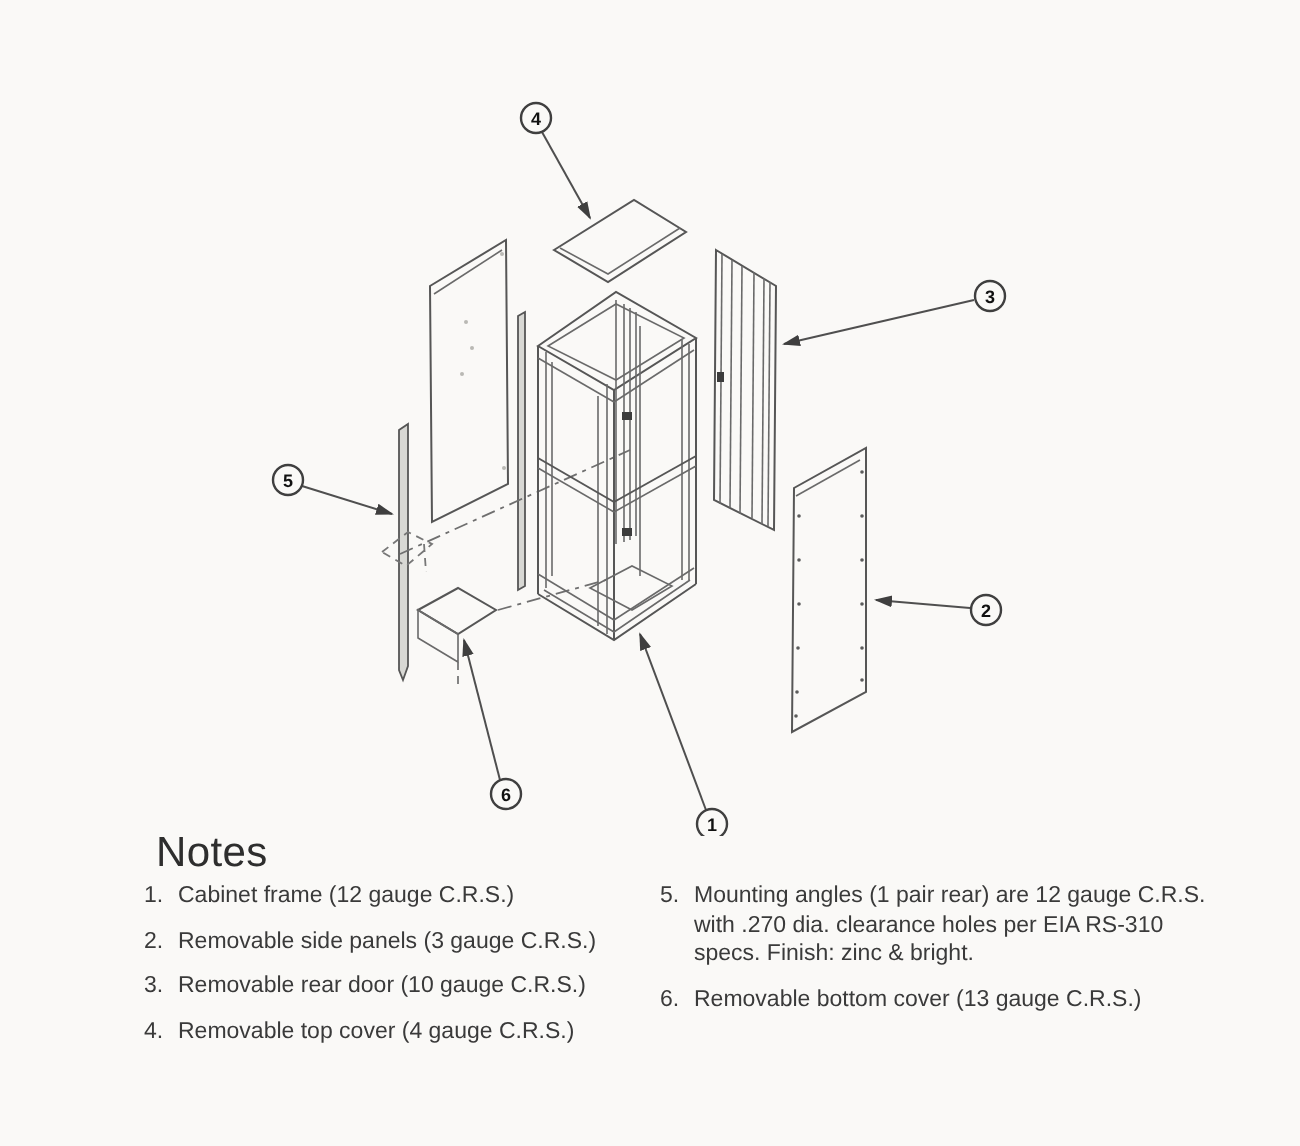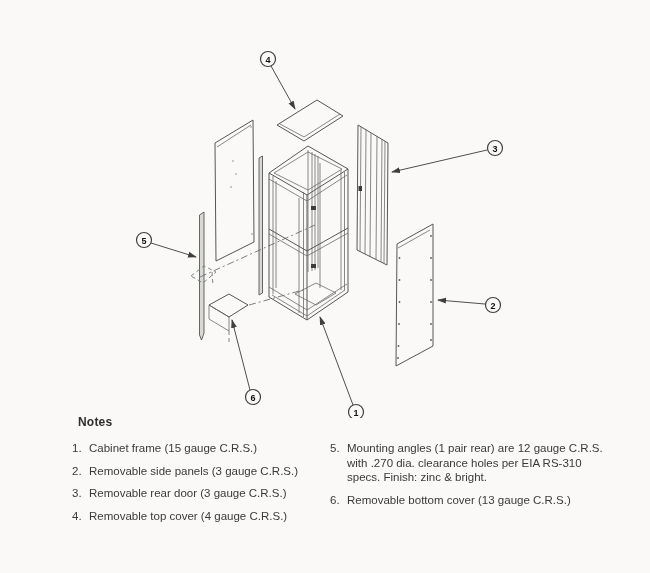--- a/index.html
+++ b/index.html
@@ -21,21 +21,21 @@
   .callout-circle{fill:#faf9f7;stroke:#3f3f3f;stroke-width:1.2;}
   .callout-num{font-family:"Liberation Sans",sans-serif;font-size:9px;font-weight:bold;fill:#111;text-anchor:middle;}
   .strip{fill:#d8d8d4;stroke:#565656;stroke-width:0.9;}
   .hole{fill:#5c5c5c;}
   .faint-dot{fill:#b9b9b4;}
   .tick{fill:#3c3c3c;}
 
   .notes{position:absolute;left:0;top:412px;width:650px;}
   .notes-heading{
     position:absolute;left:78px;top:3px;
-    font-size:12px;font-weight:bold;color:#2e2e2e;letter-spacing:0.2px;
+    font-size:21px;font-weight:normal;color:#2e2e2e;letter-spacing:0.2px;
   }
   .notes-col-left{position:absolute;left:72px;top:29px;width:255px;}
   .notes-col-right{position:absolute;left:330px;top:29px;width:285px;}
   .note-item{display:flex;font-size:11.5px;line-height:14.5px;color:#3a3a3a;margin-bottom:7px;}
   .notes-col-left .note-item{margin-bottom:8px;}
   .note-num{width:17px;flex:0 0 17px;}
   .note-text{flex:1;}
   .notes-col-right .note-item + .note-item{margin-top:8px;}
 </style>
 </head>
@@ -193,29 +193,29 @@
       </g>
     </svg>
   </div>
 
   <div class="notes">
     <div class="notes-heading">Notes</div>
 
     <div class="notes-col-left">
       <div class="note-item">
         <span class="note-num">1.</span>
-        <span class="note-text">Cabinet frame (15 gauge C.R.S.)</span>
+        <span class="note-text">Cabinet frame (12 gauge C.R.S.)</span>
       </div>
       <div class="note-item">
         <span class="note-num">2.</span>
         <span class="note-text">Removable side panels (3 gauge C.R.S.)</span>
       </div>
       <div class="note-item">
         <span class="note-num">3.</span>
-        <span class="note-text">Removable rear door (3 gauge C.R.S.)</span>
+        <span class="note-text">Removable rear door (10 gauge C.R.S.)</span>
       </div>
       <div class="note-item">
         <span class="note-num">4.</span>
         <span class="note-text">Removable top cover (4 gauge C.R.S.)</span>
       </div>
     </div>
 
     <div class="notes-col-right">
       <div class="note-item">
         <span class="note-num">5.</span>

